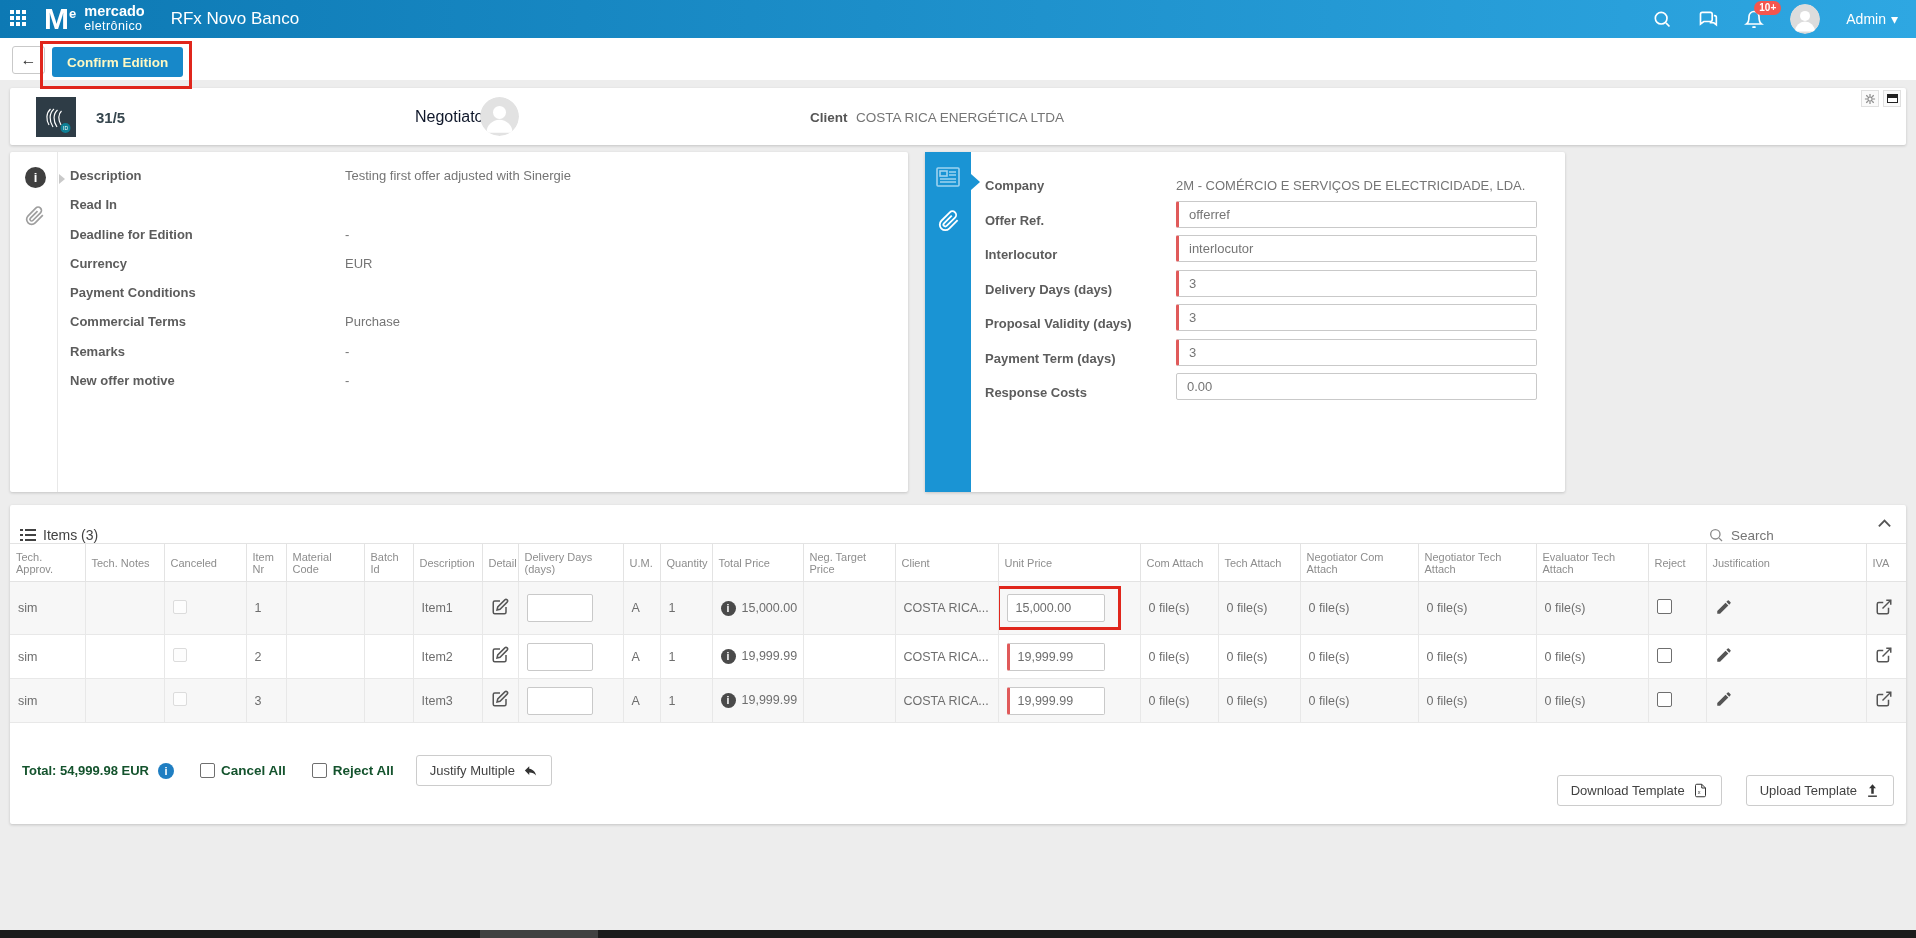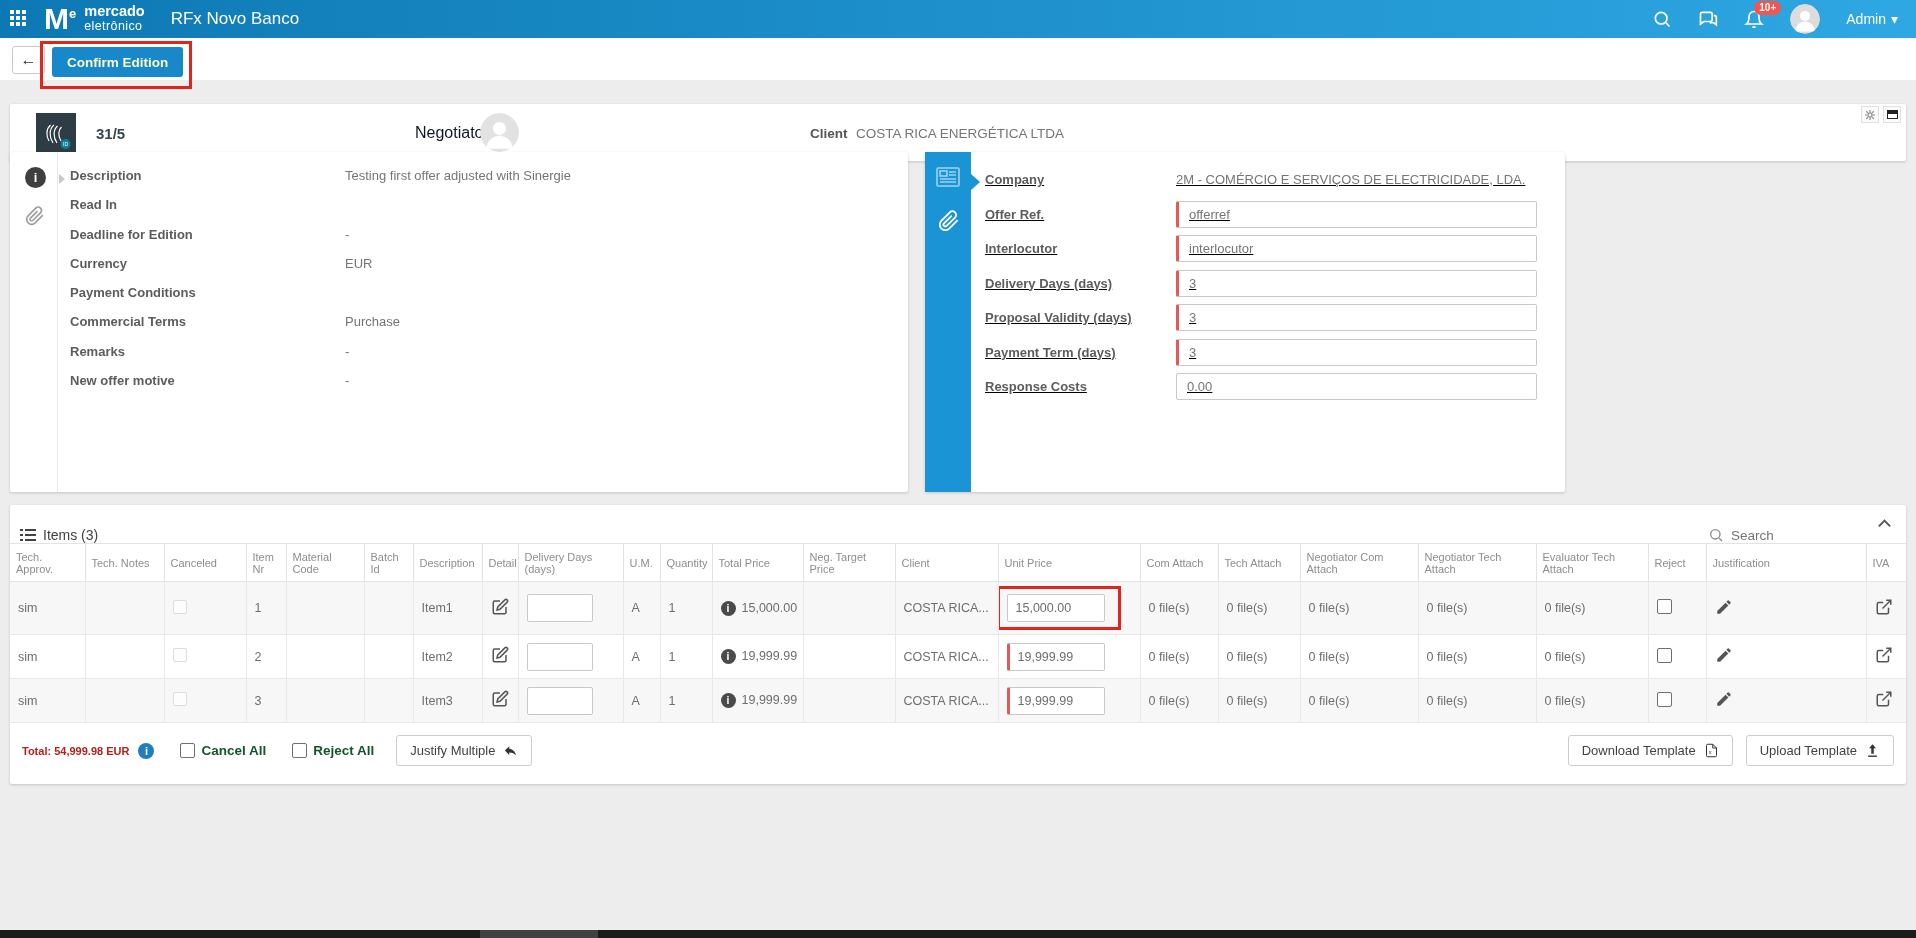--- a/index.html
+++ b/index.html
@@ -35,21 +35,21 @@
              display:flex; align-items:center; justify-content:center; cursor:pointer; }
   .redbox1 { position:absolute; left:40px; top:3px; width:152px; height:48px;
              border:3px solid #e0261c; z-index:6; pointer-events:none; }
   .confirm { position:absolute; left:52px; top:9px; height:30px; padding:0 15px; background:#1788c9;
              color:#fef9c3; border:none; border-radius:3px; font-size:13.5px; font-weight:bold;
              cursor:pointer; z-index:5; }
 
   .card { position:absolute; background:#fff; border-radius:2px; box-shadow:0 1px 3px rgba(0,0,0,.18); }
 
   
-  #card1 { top:104px; left:10px; width:1896px; height:57px; }
+  #card1 { top:88px; left:10px; width:1896px; height:57px; }
   .fp { position:absolute; left:26px; top:9px; width:40px; height:40px; }
   .docnum { position:absolute; left:86px; top:50%; transform:translateY(-50%);
             font-weight:bold; font-size:15px; color:#37474f; }
   .neg-label { position:absolute; left:405px; top:50%; transform:translateY(-50%);
                color:#0f172a; font-size:16px; }
   .neg-avatar { position:absolute; left:470px; top:9px; width:39px; height:39px; border-radius:50%; overflow:hidden; }
   .client-label { position:absolute; left:800px; top:50%; transform:translateY(-50%);
                   color:#555; font-size:13.5px; font-weight:bold; }
   .client-value { position:absolute; left:846px; top:50%; transform:translateY(-50%);
                   color:#757575; font-size:13.5px; }
@@ -74,21 +74,21 @@
   .dvalue { color:#757575; font-size:13px; }
 
   #card2r { top:152px; left:925px; width:640px; height:340px; }
   .stripR { position:absolute; left:0; top:0; bottom:0; width:46px; background:#1a94d4; }
   .cardIcon { position:absolute; left:11px; top:15px; width:24px; height:20px; }
   .notch { position:absolute; left:46px; top:22px; width:0; height:0;
            border-left:9px solid #1a94d4; border-top:8px solid transparent; border-bottom:8px solid transparent; }
   .clipR { position:absolute; left:13px; top:58px; width:22px; height:22px; color:#fff; }
   .clipR svg { width:22px; height:22px; }
   .olist { position:absolute; left:60px; top:14px; right:28px; }
-  .orow { display:flex; align-items:center; height:27px; margin-bottom:7.5px;text-decoration:underline; }
+  .orow { display:flex; align-items:flex-end; height:27px; margin-bottom:7.5px; }
   .olabel { width:191px; font-weight:bold; color:#5c5c5c; font-size:13px; flex:none; }
   .ovalue { color:#757575; font-size:13px; }
   .oinput { flex:1; height:27px; border:1px solid #c9c9c9; border-radius:2px; padding:0 10px;
             font-size:13px; color:#757575; background:#fff; font-family:"Liberation Sans",sans-serif; }
   .oinput.invalid { border-left:3px solid #e05a5a; }
 
   
   #card3 { top:505px; left:10px; width:1896px; }
   .ibar { height:38px; display:flex; align-items:flex-end; padding:0 10px; position:relative; }
   .ititle { display:flex; align-items:center; gap:7px; color:#424242; font-size:14px; }
@@ -118,31 +118,31 @@
   .unit-input { width:98px; height:28px; border:1px solid #c9c9c9; border-radius:2px; padding:0 8px;
                 font-size:12.5px; color:#6e6e6e; font-family:"Liberation Sans",sans-serif; }
   .unit-input.invalid { border-left:3px solid #e05a5a; }
   .redbox2 { display:inline-block; border:3px solid #e0261c; padding:5px 13px 5px 7px; margin-left:-10px; }
   .info-dot { display:inline-block; width:15px; height:15px; border-radius:50%; background:#4a4a4a;
               color:#fff; font-size:10.5px; font-weight:bold; text-align:center; line-height:15px; margin-right:6px; }
   .icon-btn { background:none; border:none; cursor:pointer; color:#555; padding:0; }
   .icon-btn svg { width:18px; height:18px; display:block; }
 
   .ifoot { display:flex; align-items:center; padding:12px 12px 18px; }
-  .total { font-weight:bold; color:#b91c1c; font-size:11px; }
+  .total { font-weight:bold; color:#14532d; font-size:13px; }
   .info-blue { width:16px; height:16px; border-radius:50%; background:#1f7ec2; color:#fff; font-size:11px;
                font-weight:bold; text-align:center; line-height:16px; margin-left:9px; }
   .chklbl { display:flex; align-items:center; gap:6px; font-weight:bold; color:#14532d;
             font-size:13.5px; margin-left:26px; cursor:pointer; }
   .btn { height:31px; background:#fff; border:1px solid #ccc; border-radius:3px; padding:0 13px;
          font-size:13px; color:#424242; display:flex; align-items:center; gap:8px; cursor:pointer;
          font-family:"Liberation Sans",sans-serif; }
   .jbtn { margin-left:22px; }
   .btn svg { width:15px; height:15px; }
-  .rbtns { margin-left:auto; display:flex; gap:13px; }
+  .rbtns { margin-left:auto; display:flex; gap:24px;margin-top:40px; }
 
   #bbar { position:absolute; left:0; right:0; top:930px; height:8px; background:#1b1b1b; }
   #bbar .thumb { position:absolute; left:480px; width:118px; height:8px; background:#414141; }
 </style>
 </head>
 <body>
 
 <div id="app">
 
   <div id="hdr">

